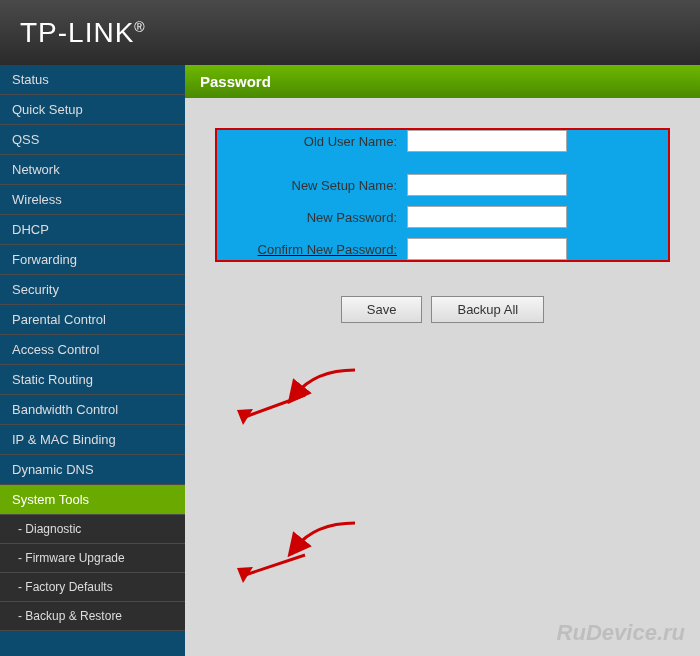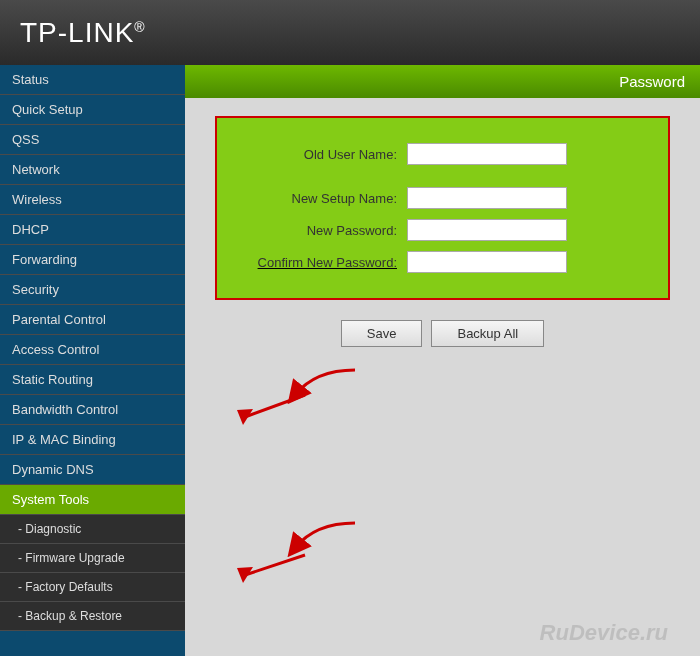--- a/index.html
+++ b/index.html
@@ -68,35 +68,34 @@
       padding: 0;
       position: relative;
       overflow: hidden;
     }
 
     .content-header {
       background: linear-gradient(180deg, #6db800 0%, #4a8a00 100%);
       padding: 8px 15px;
       color: white;
       font-size: 15px;
-      font-weight: normal;
-      margin-bottom: 8px;
-      text-align: right;
+      font-weight: bold;
+      margin-bottom: 20px;
     }
 
     .form-area {
       background: #d8d8d8;
       padding: 10px 30px;
     }
 
     .form-section {
       border: 2px solid #cc0000;
-      padding: 25px 20px;
-      margin-bottom: 15px;
-      background: #84cc16;
+      padding: 0 20px;
+      margin-bottom: 29px;
+      background: #0ea5e9;
     }
 
     .form-row {
       display: flex;
       align-items: center;
       margin-bottom: 10px;
     }
     .form-row:last-child {
       margin-bottom: 0;
       text-decoration: underline;
@@ -137,21 +136,21 @@
       cursor: pointer;
       border: 1px solid #888;
       background: linear-gradient(180deg, #f5f5f5 0%, #ddd 100%);
       color: #333;
     }
 
     
     .watermark {
       position: absolute;
       bottom: 10px;
-      right: 32px;
+      right: 15px;
       color: rgba(180,180,180,0.7);
       font-size: 22px;
       font-weight: bold;
       font-style: italic;
       pointer-events: none;
       z-index: 5;
       user-select: none;
     }
 
     

